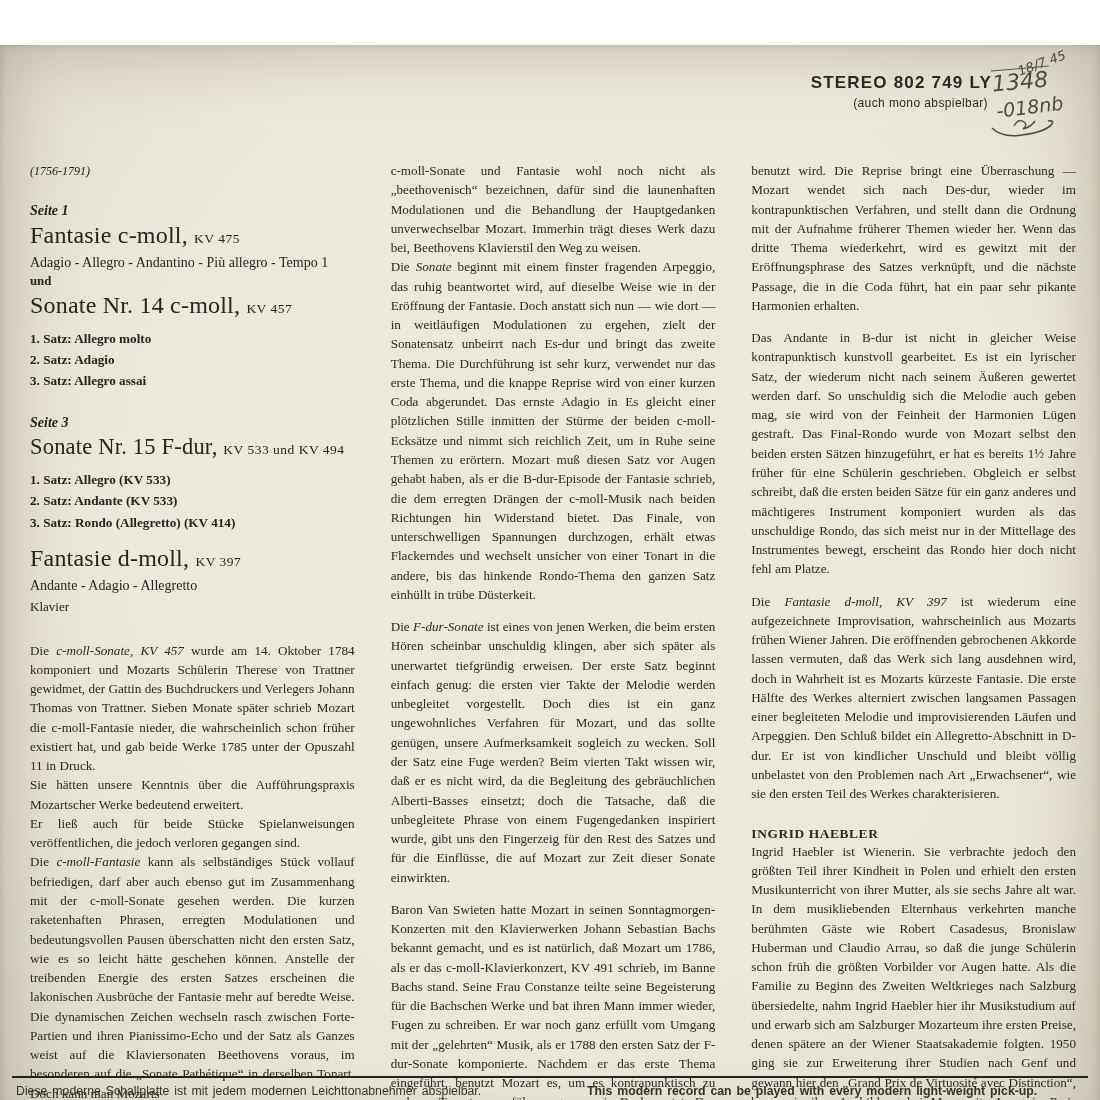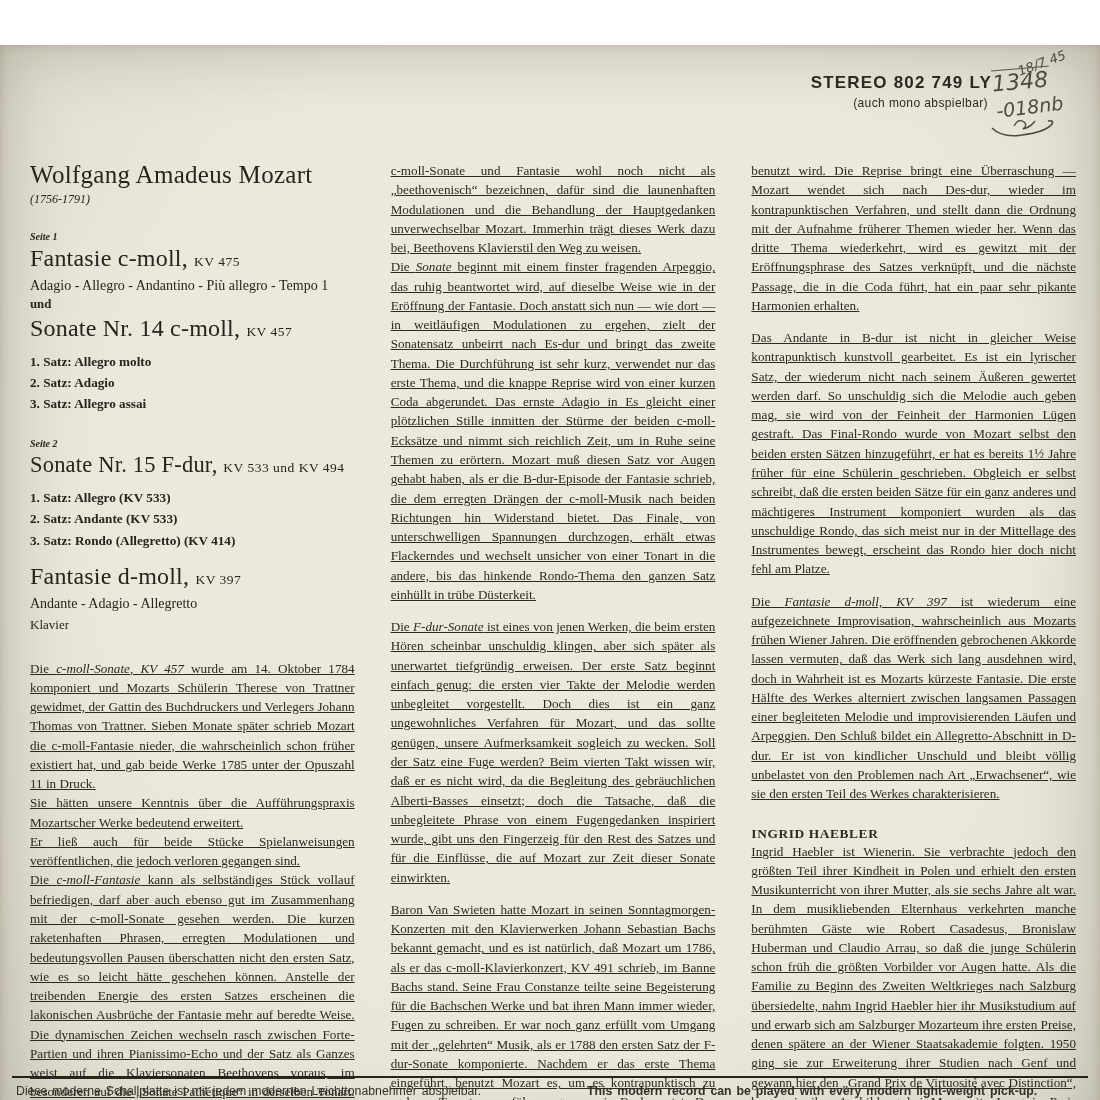--- a/index.html
+++ b/index.html
@@ -19,32 +19,32 @@
   .hw-1{display:block;font-size:13px;transform:rotate(-20deg);margin-left:34px;}
   .hw-2{display:block;font-size:22px;transform:rotate(-5deg);margin-top:2px;margin-left:10px;border-top:1.5px solid #55534c;width:58px;}
   .hw-3{display:block;font-size:19px;transform:rotate(-7deg);margin-top:0;margin-left:14px;}
   .hw-scribble{margin-left:6px;margin-top:-2px;}
   
   .columns{position:absolute;left:30px;top:116px;width:1046px;display:grid;grid-template-columns:1fr 1fr 1fr;column-gap:36px;}
   .col{min-width:0;}
   
   .composer{font-size:25px;font-weight:400;letter-spacing:.3px;margin:0;}
   .dates{font-size:12px;margin-top:3px;font-style:italic;}
-  .side-label{font-style:italic;font-weight:700;font-size:10px;margin-top:24px;}
+  .side-label{font-style:italic;font-weight:700;font-size:14px;margin-top:24px;}
   .work-title{font-size:24px;margin-top:3px;letter-spacing:.2px;white-space:nowrap;}
   .kv{font-size:13.5px;letter-spacing:.5px;text-align:center;}
   .tempi{font-size:14px;font-weight:400;margin-top:5px;line-height:1.35;}
   .und{font-size:12.8px;font-weight:700;margin-top:1px;}
   .movements{list-style:none;margin:9px 0 0 0;padding:0;}
   .movements li{font-size:13.2px;font-weight:600;line-height:1.6;}
   .artist{font-size:25px;margin-top:18px;letter-spacing:.5px;}
   .instrument{font-size:13px;margin-top:3px;}
   
   .notes{margin-top:26px;}
-  .para{font-size:13.15px;line-height:1.465;text-align:justify;margin:0;color:#2b2922;text-decoration:underline;}
+  .para{font-size:13.15px;line-height:1.465;text-align:justify;margin:0;color:#2b2922;}
   .para.gap{margin-top:13px;}
   .para i{font-style:italic;}
   .person-heading{font-size:13.4px;font-weight:600;letter-spacing:.6px;margin-top:22px;color:#2b2922;}
   
   .rule-top{position:absolute;left:12px;right:12px;top:1031px;height:2px;background:#23221d;}
   .rule-bottom{position:absolute;left:12px;right:12px;top:1072px;height:2px;background:#23221d;}
   .footer-de{position:absolute;left:16px;top:1038px;width:545px;}
   .footer-en{position:absolute;left:587px;top:1038px;width:486px;font-weight:bold;}
   .footer-line{font-family:"Liberation Sans",sans-serif;font-size:12.3px;line-height:1.33;color:#33312a;word-spacing:1.5px;}
   .printed{position:absolute;right:30px;top:1070px;font-family:"Liberation Sans",sans-serif;font-size:9.5px;font-weight:700;color:#33312a;display:flex;align-items:center;gap:3px;}
@@ -67,36 +67,35 @@
     <span class="hw-3">-018nb</span>
     <svg class="hw-scribble" width="72" height="26" viewBox="0 0 72 26">
       <path d="M4 14 Q 14 24 34 21 Q 58 18 64 10 Q 66 6 60 7" fill="none" stroke="#4c4a43" stroke-width="1.6"></path>
       <path d="M26 12 q 4 -8 10 -4 q 4 3 -1 7 q 8 -2 12 -8" fill="none" stroke="#4c4a43" stroke-width="1.4"></path>
     </svg>
   </div>
 
   <div class="columns">
 
     <div class="col">
-      <h1 class="composer">Wolfgang Amadeus Mozart</h1>
       <div class="dates">(1756-1791)</div>
 
       <div class="side-label">Seite 1</div>
       <div class="work-title"><span>Fantasie c-moll,</span> <span class="kv">KV 475</span></div>
       <div class="tempi">Adagio - Allegro - Andantino - Più allegro - Tempo 1</div>
       <div class="und">und</div>
 
       <div class="work-title"><span>Sonate Nr. 14 c-moll,</span> <span class="kv">KV 457</span></div>
       <ul class="movements">
         <li>1. Satz: Allegro molto</li>
         <li>2. Satz: Adagio</li>
         <li>3. Satz: Allegro assai</li>
       </ul>
 
-      <div class="side-label">Seite 2</div>
+      <div class="side-label">Seite 3</div>
       <div class="work-title" style="font-size:22.5px"><span>Sonate Nr. 15 F-dur,</span> <span class="kv">KV 533 und KV 494</span></div>
       <ul class="movements">
         <li>1. Satz: Allegro (KV 533)</li>
         <li>2. Satz: Andante (KV 533)</li>
         <li>3. Satz: Rondo (Allegretto) (KV 414)</li>
       </ul>
 
       <div class="work-title" style="margin-top:12px"><span>Fantasie d-moll,</span> <span class="kv">KV 397</span></div>
       <div class="tempi">Andante - Adagio - Allegretto</div>
 

